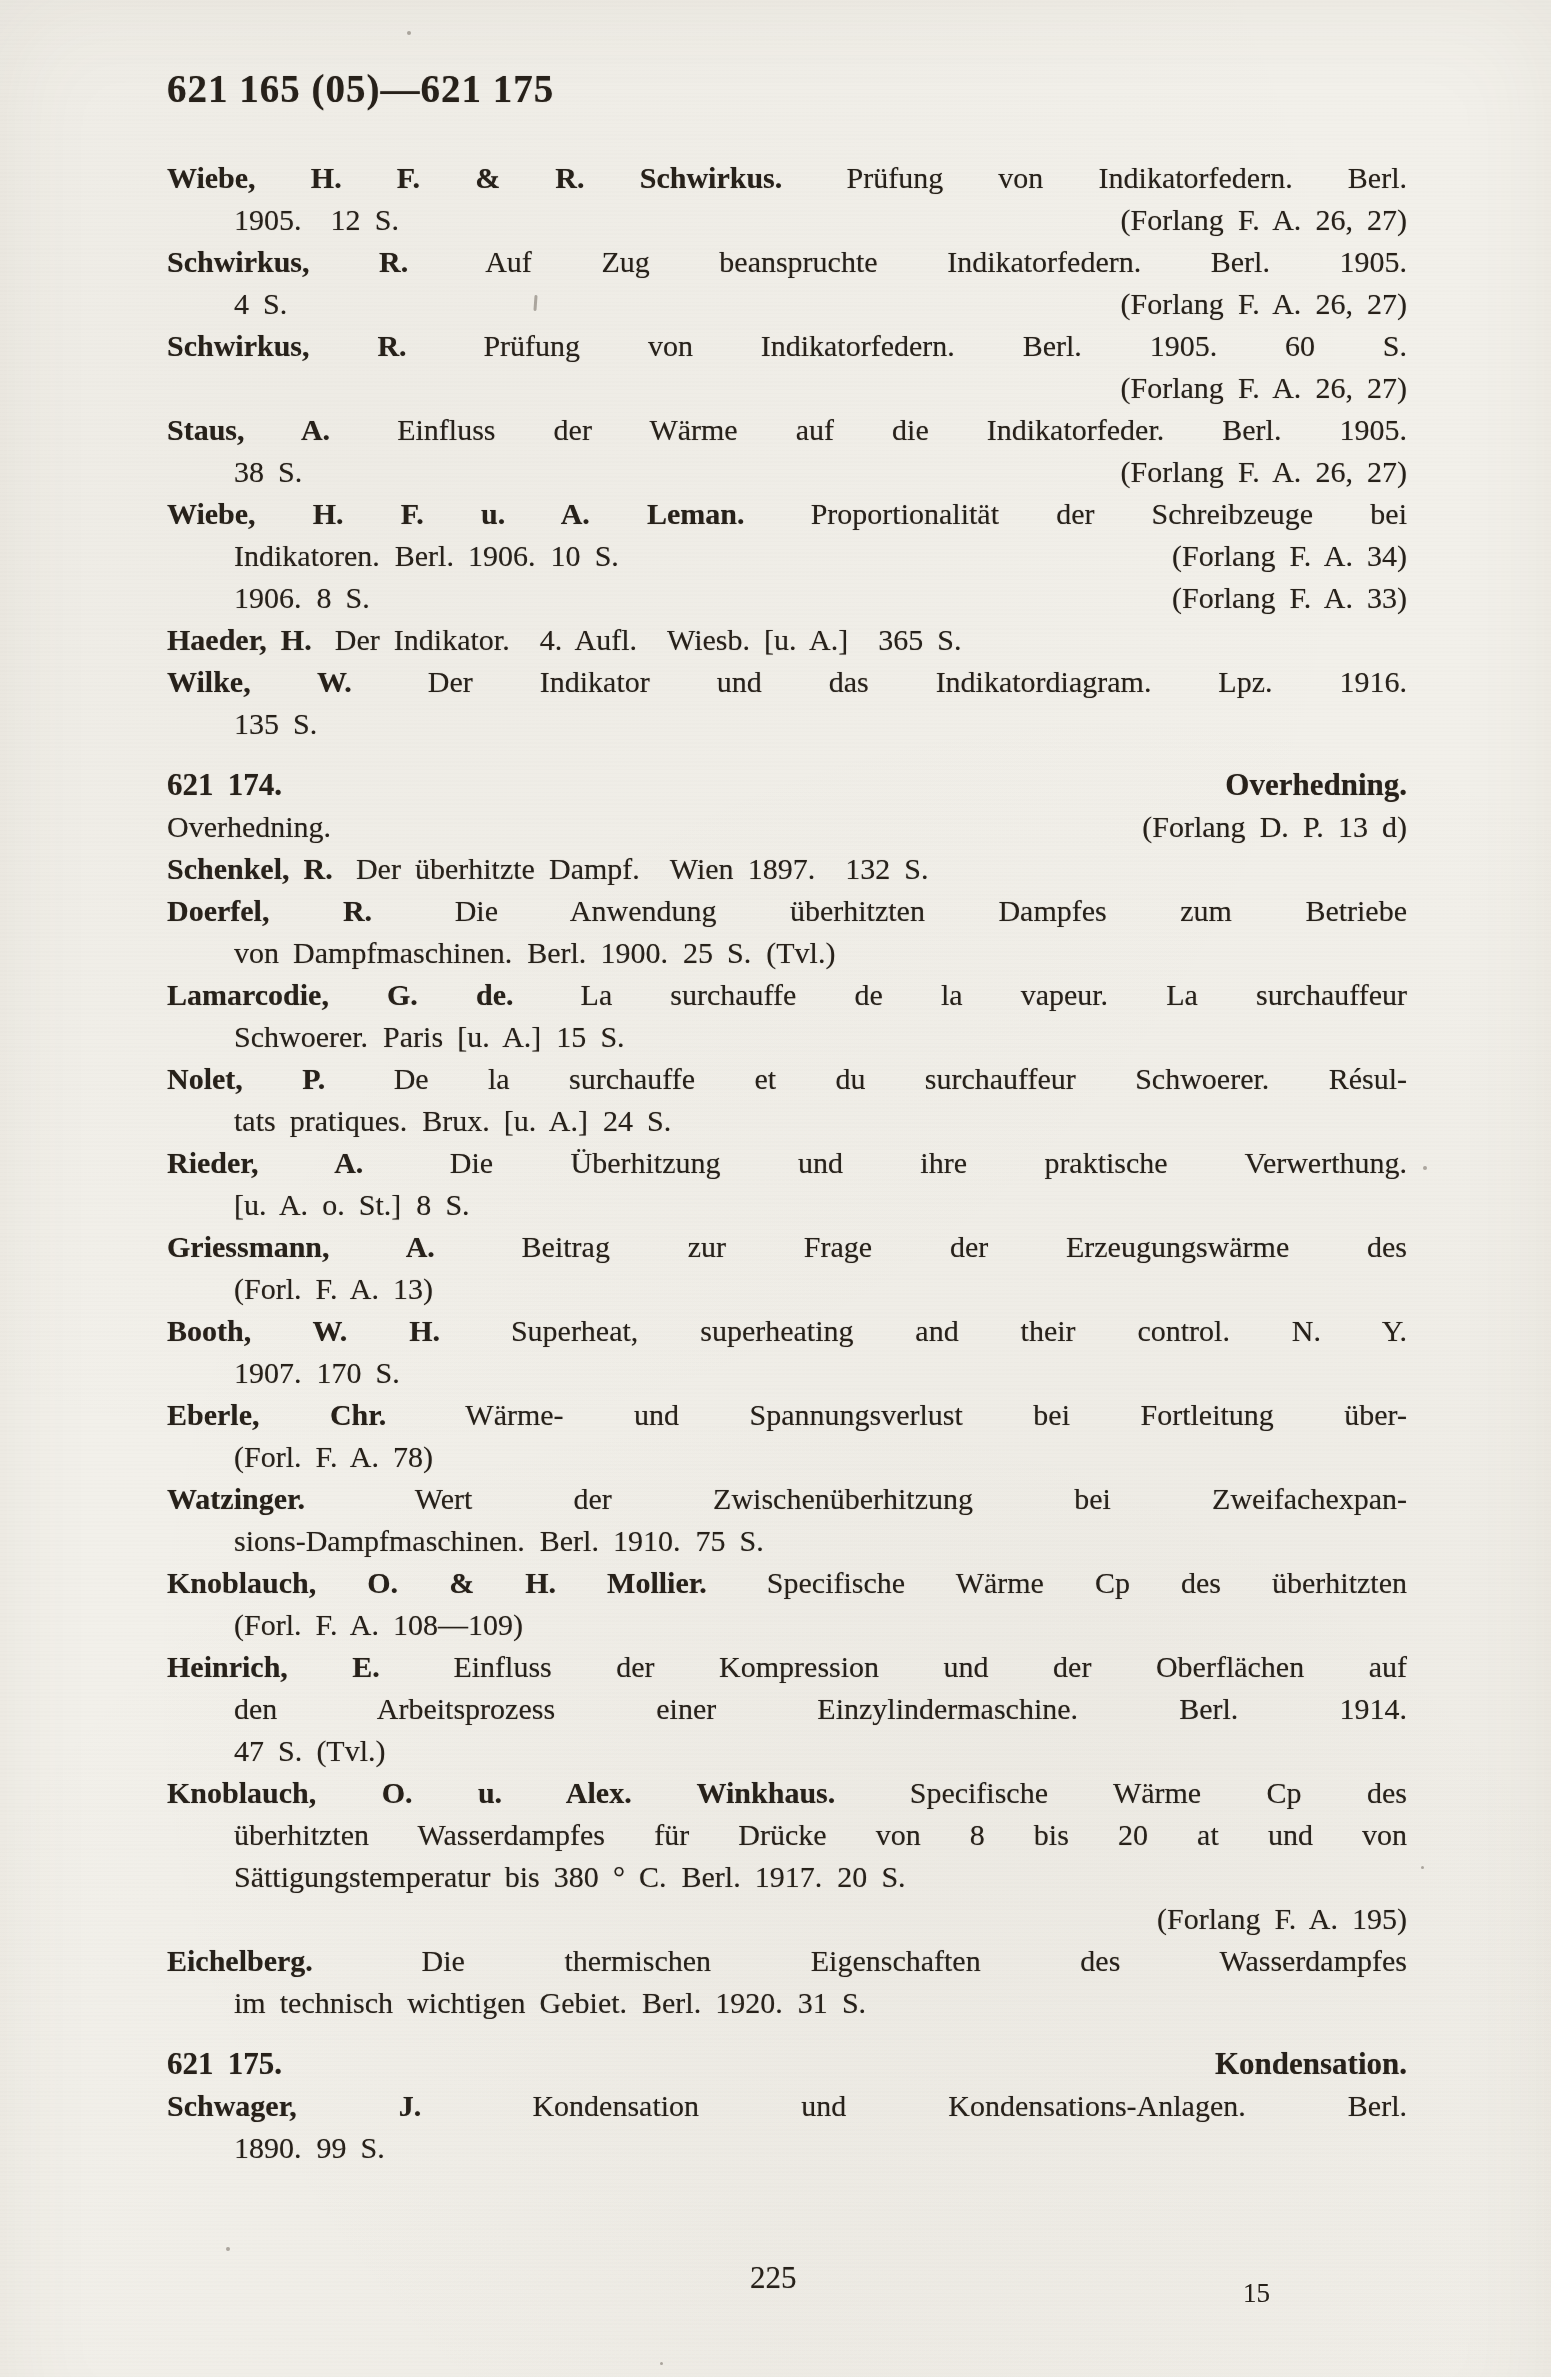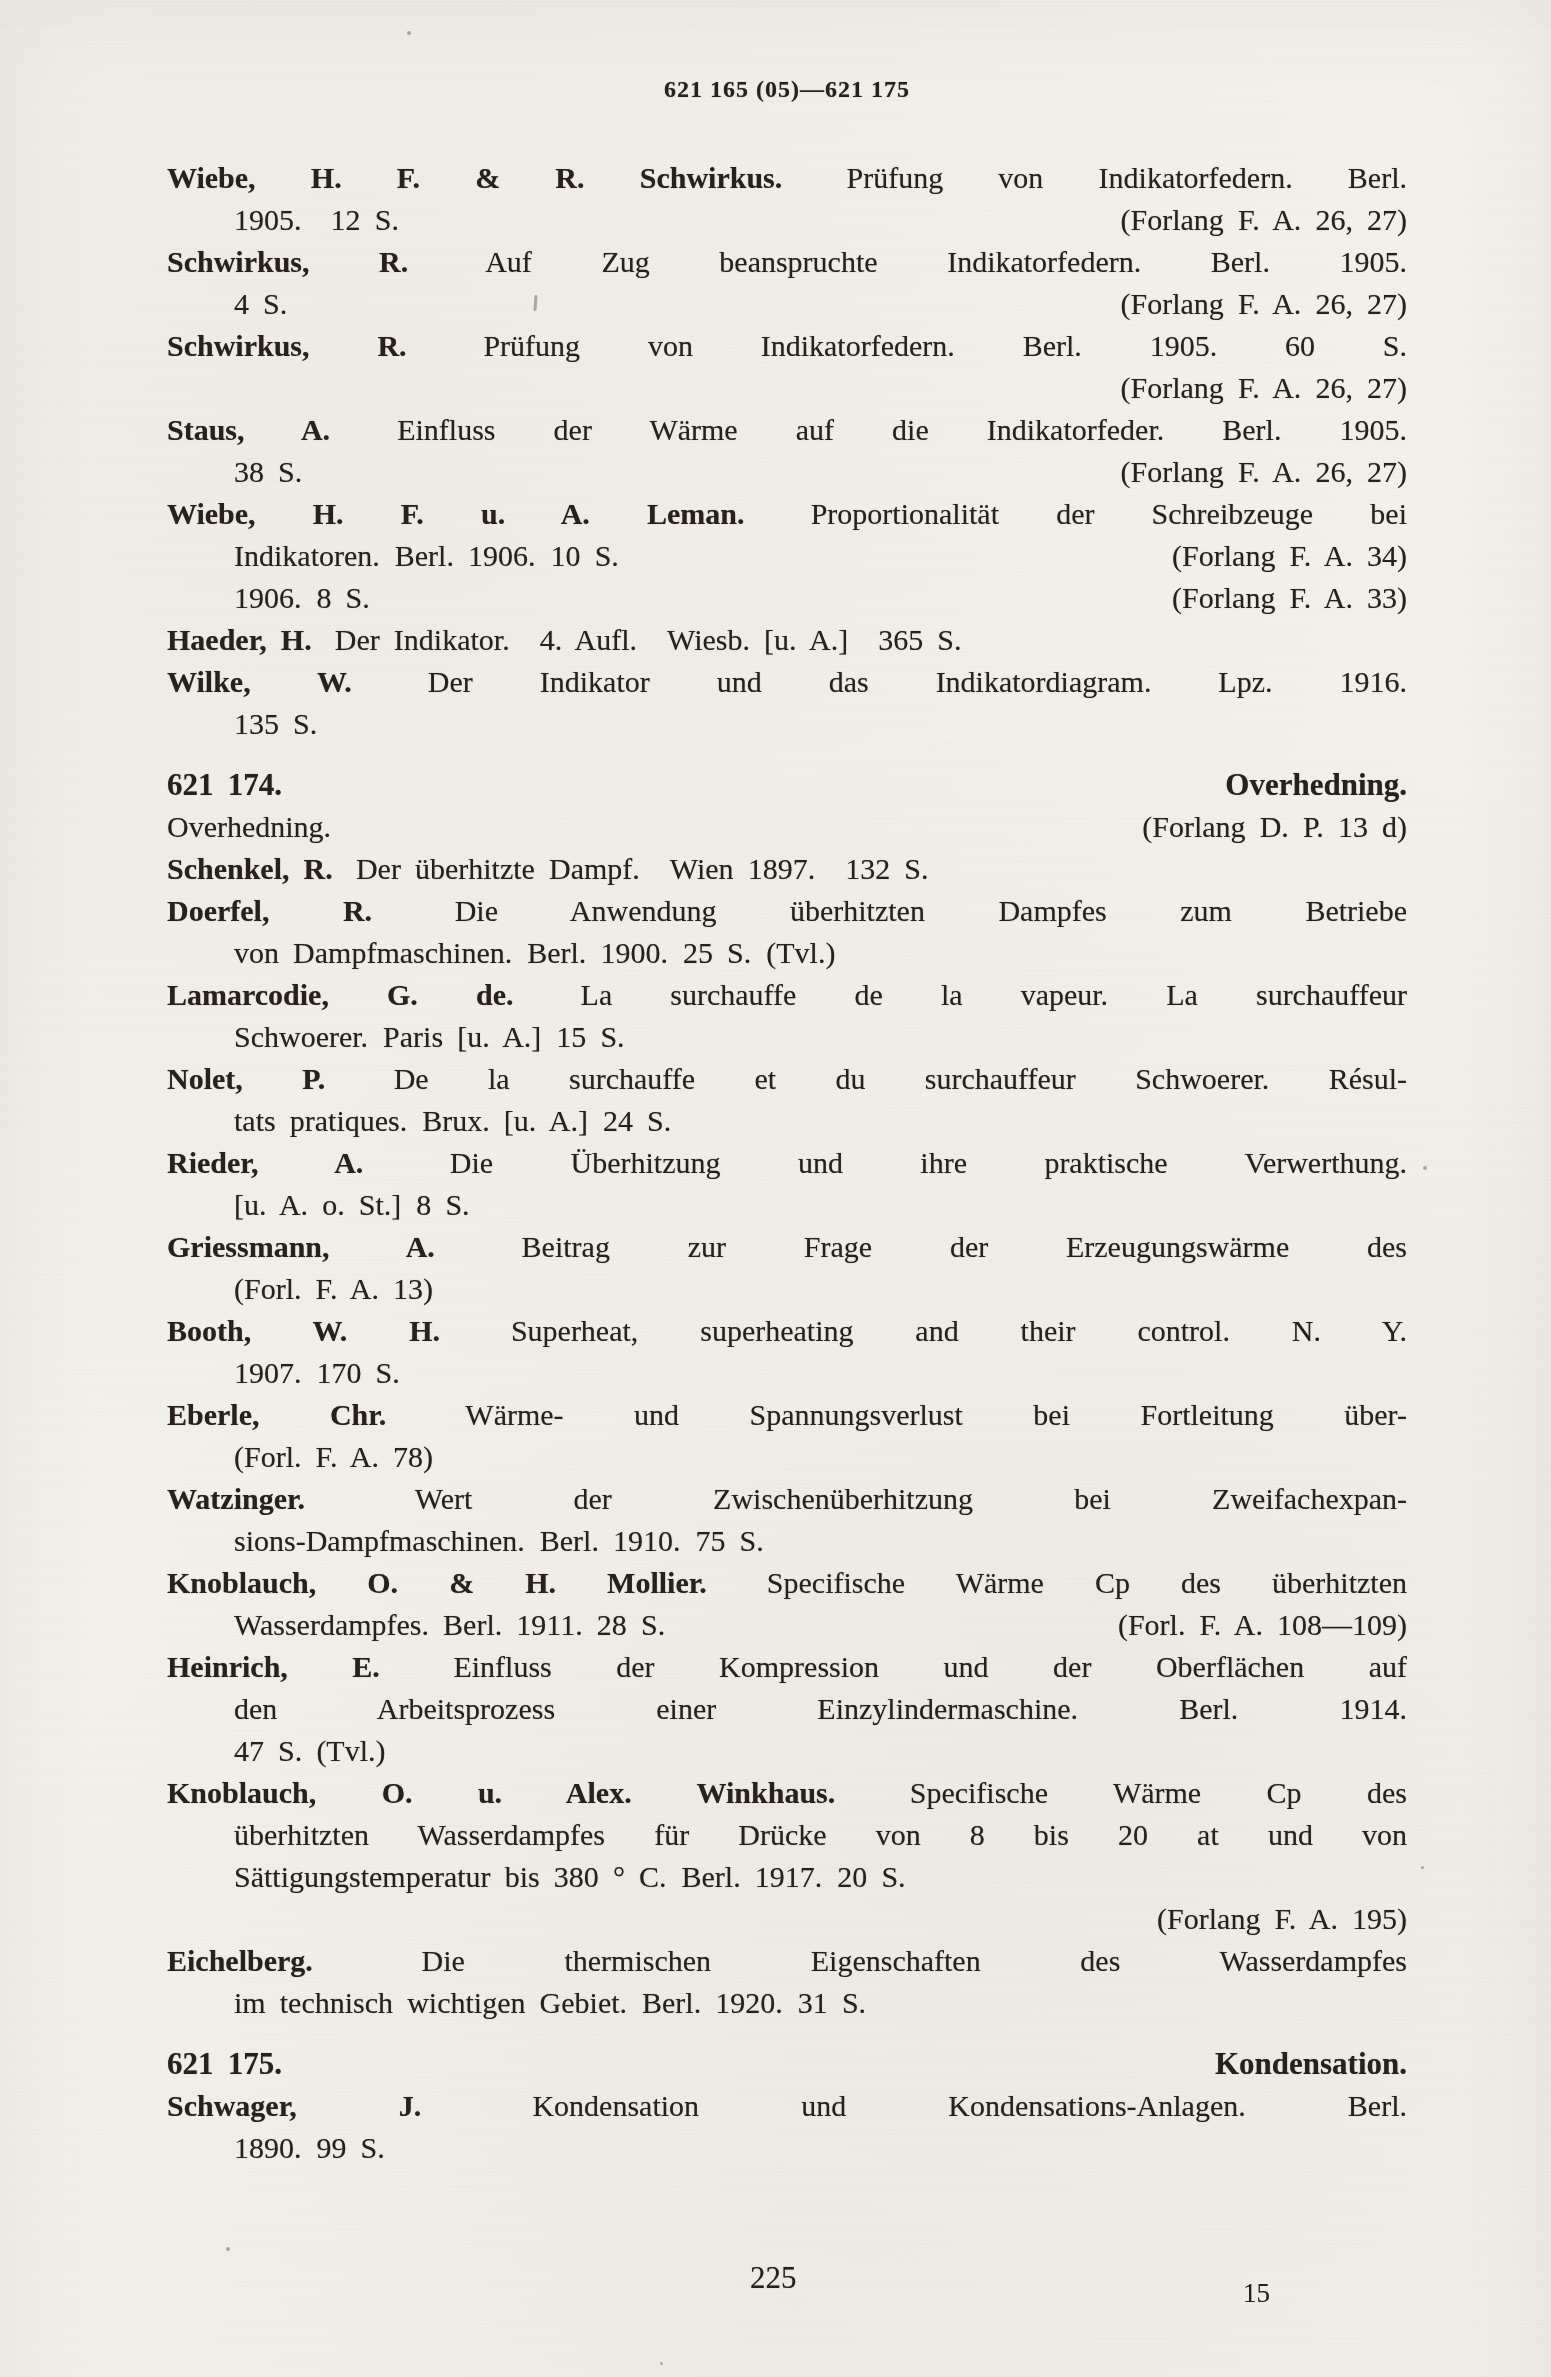--- a/index.html
+++ b/index.html
@@ -13,23 +13,23 @@
       radial-gradient(circle at 50% 95%, rgba(120,105,85,0.03), transparent 40%),
       repeating-linear-gradient(0deg, rgba(0,0,0,0.006) 0 1.4px, transparent 1.4px 3.8px);
     box-shadow: inset 0 0 105px rgba(95,82,60,0.07);
     color:#27211a;
     font-family:"Liberation Serif","DejaVu Serif",serif;
     overflow:hidden;
   }
   .content{position:absolute;left:167px;top:0;width:1240px;}
   .page-header{
     margin-top:68px;
-    text-align:center;
+    text-align:left;
     font-weight:700;
-    font-size:24px;
+    font-size:39px;
     line-height:42px;
     letter-spacing:1px;
     text-shadow:0 0 1px rgba(35,28,22,0.45);
   }
   .body{
     margin-top:47px;
     font-size:30px;
     line-height:42px;
     word-spacing:0.22em;
     text-shadow:0 0 1px rgba(35,28,22,0.4);
@@ -127,21 +127,20 @@
         <div class="ln just"><b class="au">Booth, W. H.</b> <span>Superheat, superheating and their control. N. Y.</span></div>
         <div class="ln ind"><span>1907. 170 S.</span></div>
         <div class="ln just"><b class="au">Eberle, Chr.</b> <span>Wärme- und Spannungsverlust bei Fortleitung über-</span></div>
         <div class="ln ind lr">
             <span class="ref">(Forl. F. A. 78)</span>
           </div>
         <div class="ln just"><b class="au">Watzinger.</b> <span>Wert der Zwischenüberhitzung bei Zweifachexpan-</span></div>
         <div class="ln ind"><span>sions-Dampfmaschinen. Berl. 1910. 75 S.</span></div>
         <div class="ln just"><b class="au">Knoblauch, O. &amp; H. Mollier.</b> <span>Specifische Wärme Cp des überhitzten</span></div>
         <div class="ln ind lr">
-            <span>Wasserdampfes. Berl. 1911. 28 S.</span>
             <span class="ref">(Forl. F. A. 108—109)</span>
           </div>
         <div class="ln just"><b class="au">Heinrich, E.</b> <span>Einfluss der Kompression und der Oberflächen auf</span></div>
         <div class="ln ind just"><span>den Arbeitsprozess einer Einzylindermaschine. Berl. 1914.</span></div>
         <div class="ln ind"><span>47 S. (Tvl.)</span></div>
         <div class="ln just"><b class="au">Knoblauch, O. u. Alex. Winkhaus.</b> <span>Specifische Wärme Cp des</span></div>
         <div class="ln ind just"><span>überhitzten Wasserdampfes für Drücke von 8 bis 20 at und von</span></div>
         <div class="ln ind"><span>Sättigungstemperatur bis 380 ° C. Berl. 1917. 20 S.</span></div>
         <div class="ln r"><span class="ref">(Forlang F. A. 195)</span></div>
         <div class="ln just"><b class="au">Eichelberg.</b> <span>Die thermischen Eigenschaften des Wasserdampfes</span></div>

